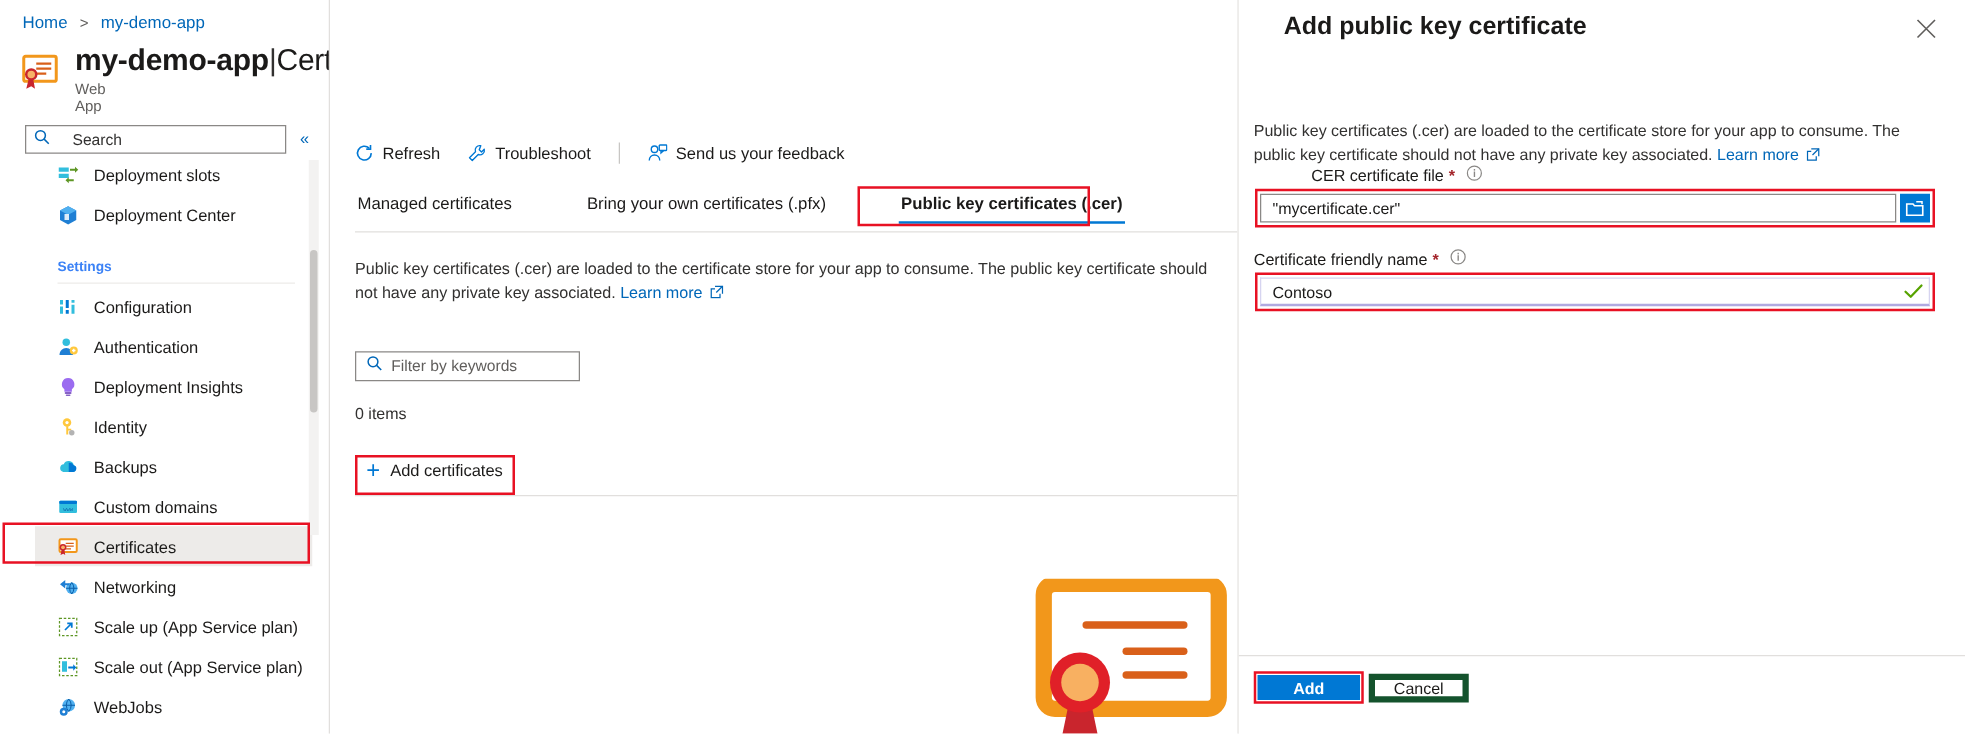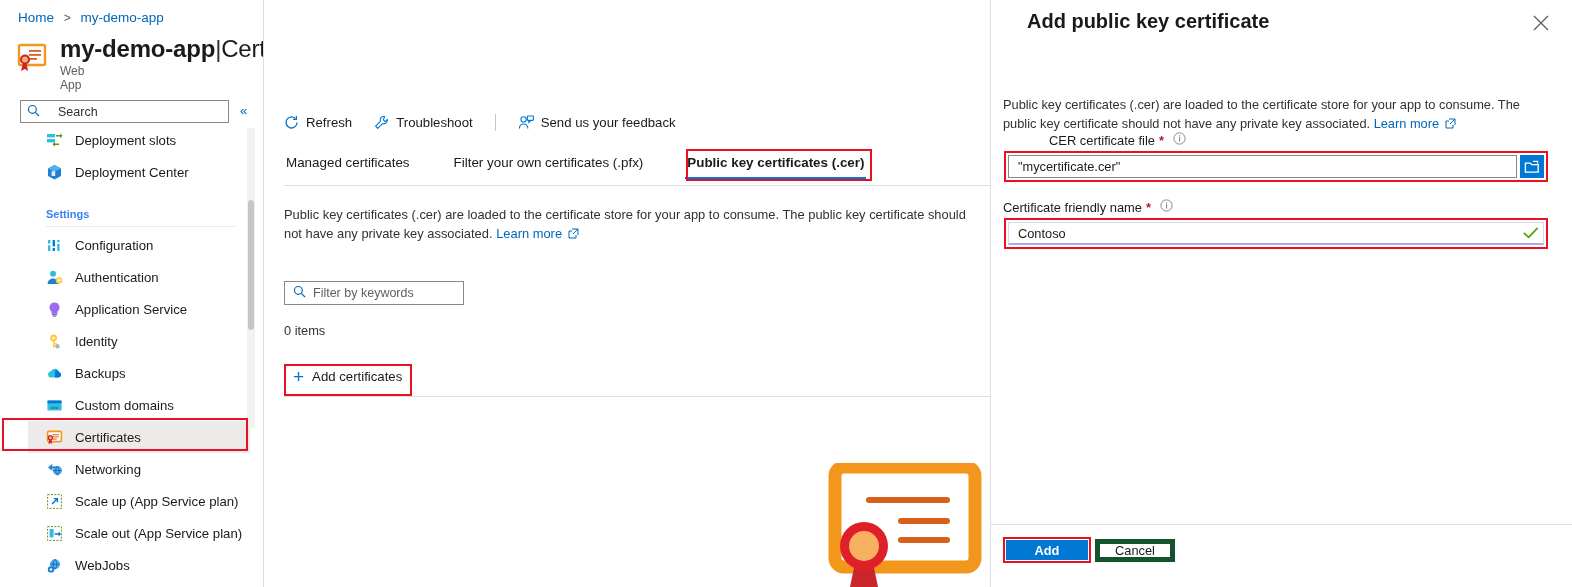--- a/index.html
+++ b/index.html
@@ -52,21 +52,21 @@
   #vdivider { position:absolute; left:263px; top:0; width:1px; height:587px; background:#e1dfdd; }
 
   
   #content { position:absolute; left:264px; top:0; width:726px; height:587px; background:#fff; overflow:hidden; }
 
   #cmdbar { position:absolute; left:20px; top:110px; display:flex; align-items:center; height:24px; }
   .cmd { display:flex; align-items:center; cursor:pointer; font-size:13.2px; color:#1b1a19; margin-right:22px; }
   .cmd svg { margin-right:7px; flex:none; }
   .cmdsep { width:1px; height:17px; background:#c8c6c4; margin:0 22px 0 0; }
 
-  #pivotrow { position:absolute; left:20px; top:150px; height:34px; display:flex; align-items:flex-start; }
+  #pivotrow { position:absolute; left:20px; top:150px; height:34px; display:flex; align-items:flex-start;gap:16px; }
   .pivot { font-size:13.4px; color:#1b1a19; cursor:pointer; margin-right:40px; padding:5px 2px 9px 2px;
            position:relative; white-space:nowrap; }
   .pivot.active { font-weight:700; }
   .pivot.active::after { content:""; position:absolute; left:0; right:0; bottom:0; height:2.5px; background:#0078d4; }
   #pivot-rule { position:absolute; left:20px; top:185px; width:706px; height:1px; background:#e1dfdd; }
 
   #blurb { position:absolute; left:20px; top:205px; width:700px; font-size:12.9px; line-height:19px; color:#323130; }
   #blurb a { color:#0067b8; text-decoration:none; }
 
   #filterbox { position:absolute; left:20px; top:281px; width:180px; height:24px;
@@ -230,21 +230,21 @@
       </div>
 
       <div class="navitem">
         <span class="ico">
           <svg class="ico" viewBox="0 0 17 17">
             <path d="M8.5 1.4 a5 5 0 0 1 3 9 v2 h-6 v-2 a5 5 0 0 1 3-9 z" fill="#9b6cf0"></path>
             <rect x="5.8" y="12.6" width="5.4" height="1.6" rx=".6" fill="#8661c5"></rect>
             <rect x="6.6" y="14.6" width="3.8" height="1.2" rx=".6" fill="#8661c5"></rect>
           </svg>
         </span>
-        <span>Application Service</span>
+        <span>Deployment Insights</span>
       </div>
 
       <div class="navitem">
         <span class="ico">
           <svg class="ico" viewBox="0 0 17 17">
             <circle cx="7.6" cy="5" r="3.4" fill="#ffc83d"></circle>
             <circle cx="7.6" cy="5" r="1.3" fill="#fff"></circle>
             <path d="M7 8 h1.6 v6.6 h-1.6 z" fill="#ffc83d"></path>
             <rect x="8.4" y="10" width="2.6" height="1.4" fill="#ffc83d"></rect>
             <circle cx="11.4" cy="13.2" r="2.2" fill="#b3b3b3"></circle>
@@ -364,21 +364,21 @@
           <path d="M1.4 13.4 c0-2.6 1.9-4.4 4.2-4.4 s4.2 1.8 4.2 4.4" fill="none" stroke="#0078d4" stroke-width="1.1"></path>
           <rect x="9.4" y="1" width="6" height="4.4" rx=".6" fill="none" stroke="#0078d4" stroke-width="1.1"></rect>
           <path d="M10.8 5.4 v2 l2.2-2" fill="none" stroke="#0078d4" stroke-width="1.1"></path>
         </svg>
         <span>Send us your feedback</span>
       </div>
     </div>
 
     <div id="pivotrow">
       <div class="pivot">Managed certificates</div>
-      <div class="pivot">Filter your own certificates (.pfx)</div>
+      <div class="pivot">Bring your own certificates (.pfx)</div>
       <div class="pivot active">Public key certificates (.cer)</div>
     </div>
     <div id="pivot-rule"></div>
 
     <div id="blurb">
       <span>Public key certificates (.cer) are loaded to the certificate store for your app to consume. The public key certificate should not have any private key associated.</span>
       <a href="#">Learn more</a><span>
         <svg width="11" height="11" viewBox="0 0 11 11" style="vertical-align:-1px;margin-left:2px">
           <path d="M4 1 h6 v6" fill="none" stroke="#0067b8" stroke-width="1"></path>
           <path d="M10 1 L5 6" fill="none" stroke="#0067b8" stroke-width="1"></path>

